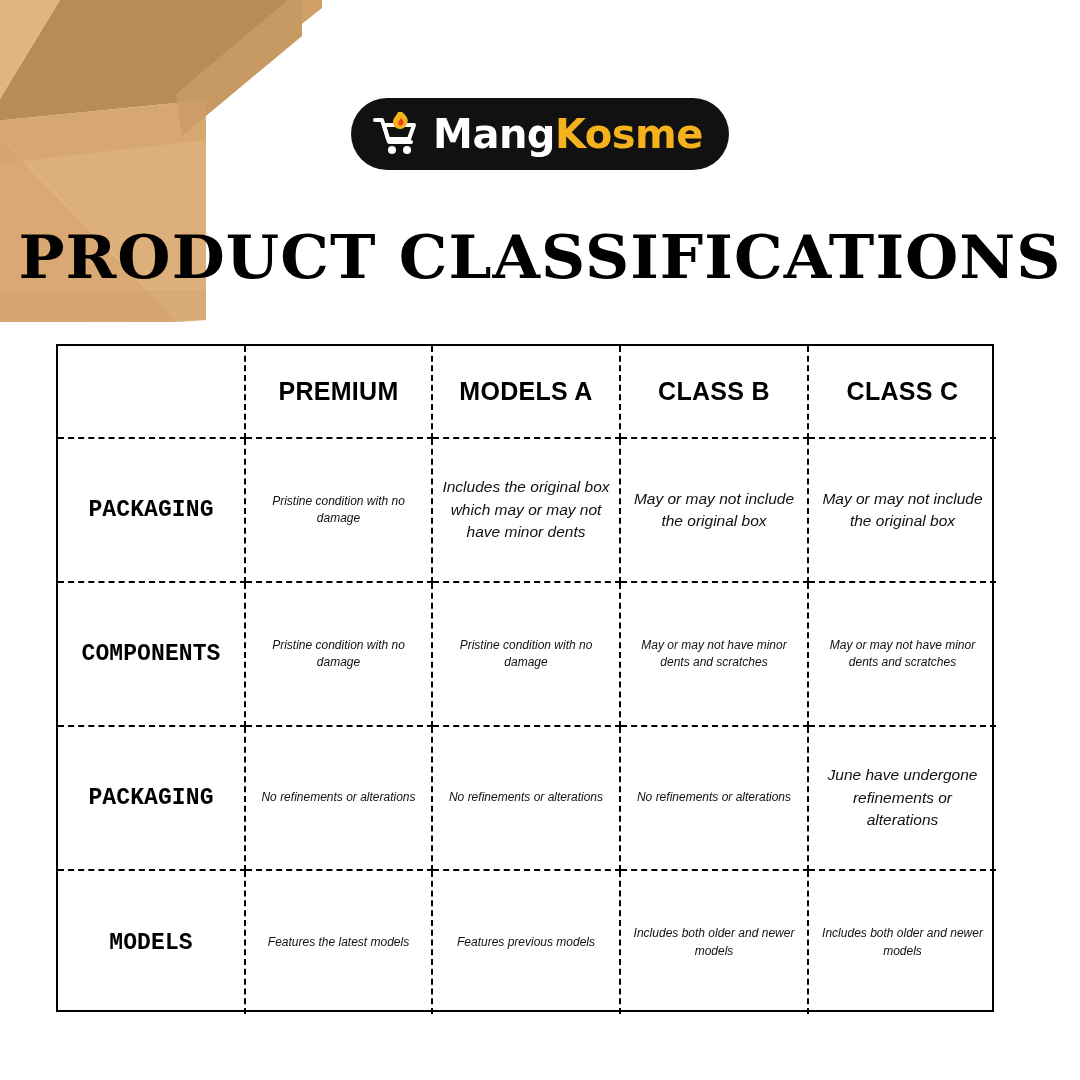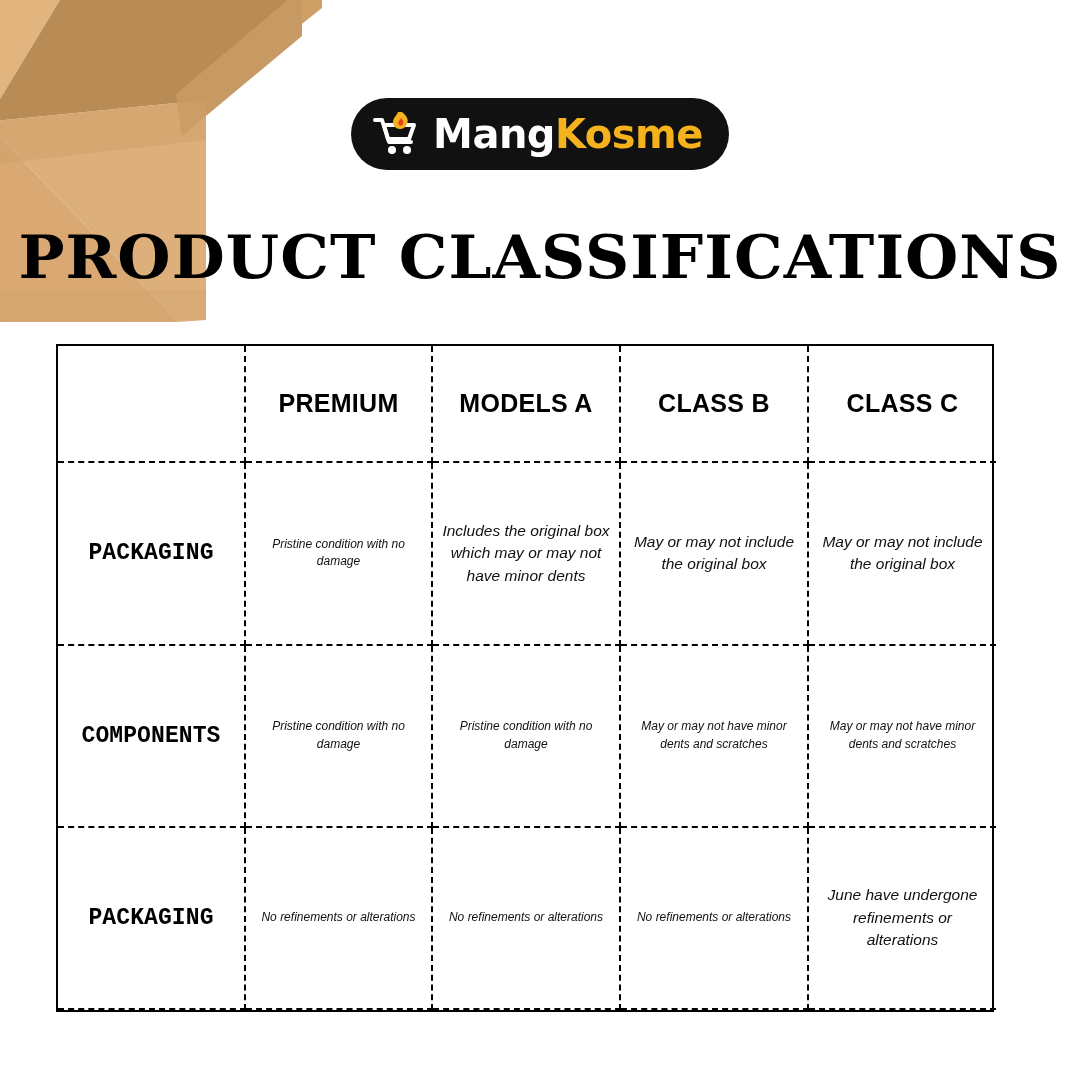--- a/index.html
+++ b/index.html
@@ -219,15 +219,22 @@
       </tr>
 
       <tr class="body-row">
         <td class="rowlabel">PACKAGING</td>
         <td class="cell">No refinements or alterations</td>
         <td class="cell">No refinements or alterations</td>
         <td class="cell">No refinements or alterations</td>
         <td class="cell small lastcol">June have undergone refinements or alterations</td>
       </tr>
 
+      <tr class="body-row last">
+        <td class="rowlabel">MODELS</td>
+        <td class="cell">Features the latest models</td>
+        <td class="cell">Features previous models</td>
+        <td class="cell">Includes both older and newer models</td>
+        <td class="cell lastcol">Includes both older and newer models</td>
+      </tr>
     </tbody>
   </table>
 </div>
 
 </body></html>

